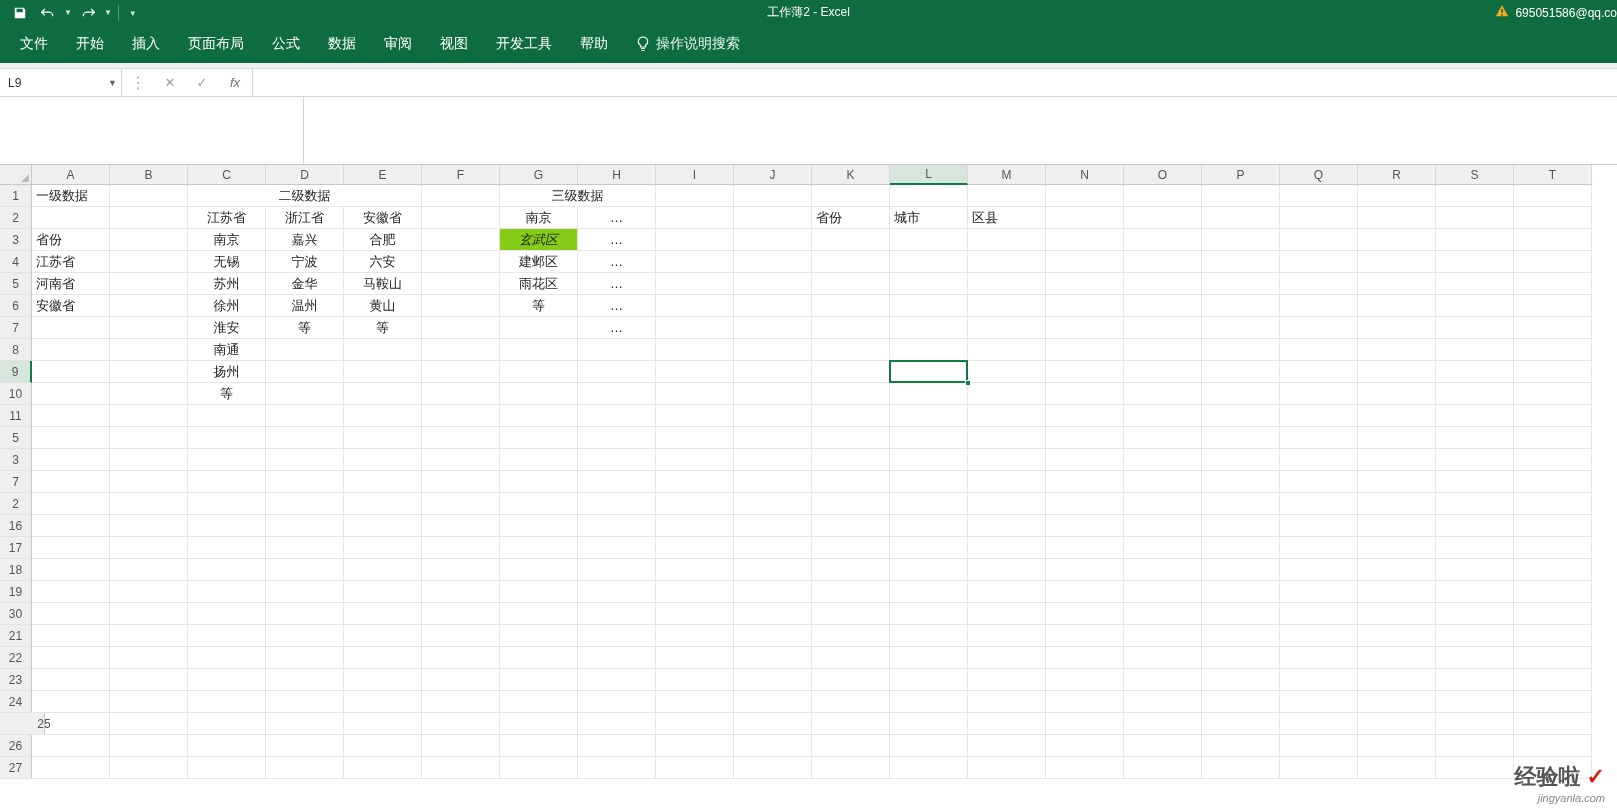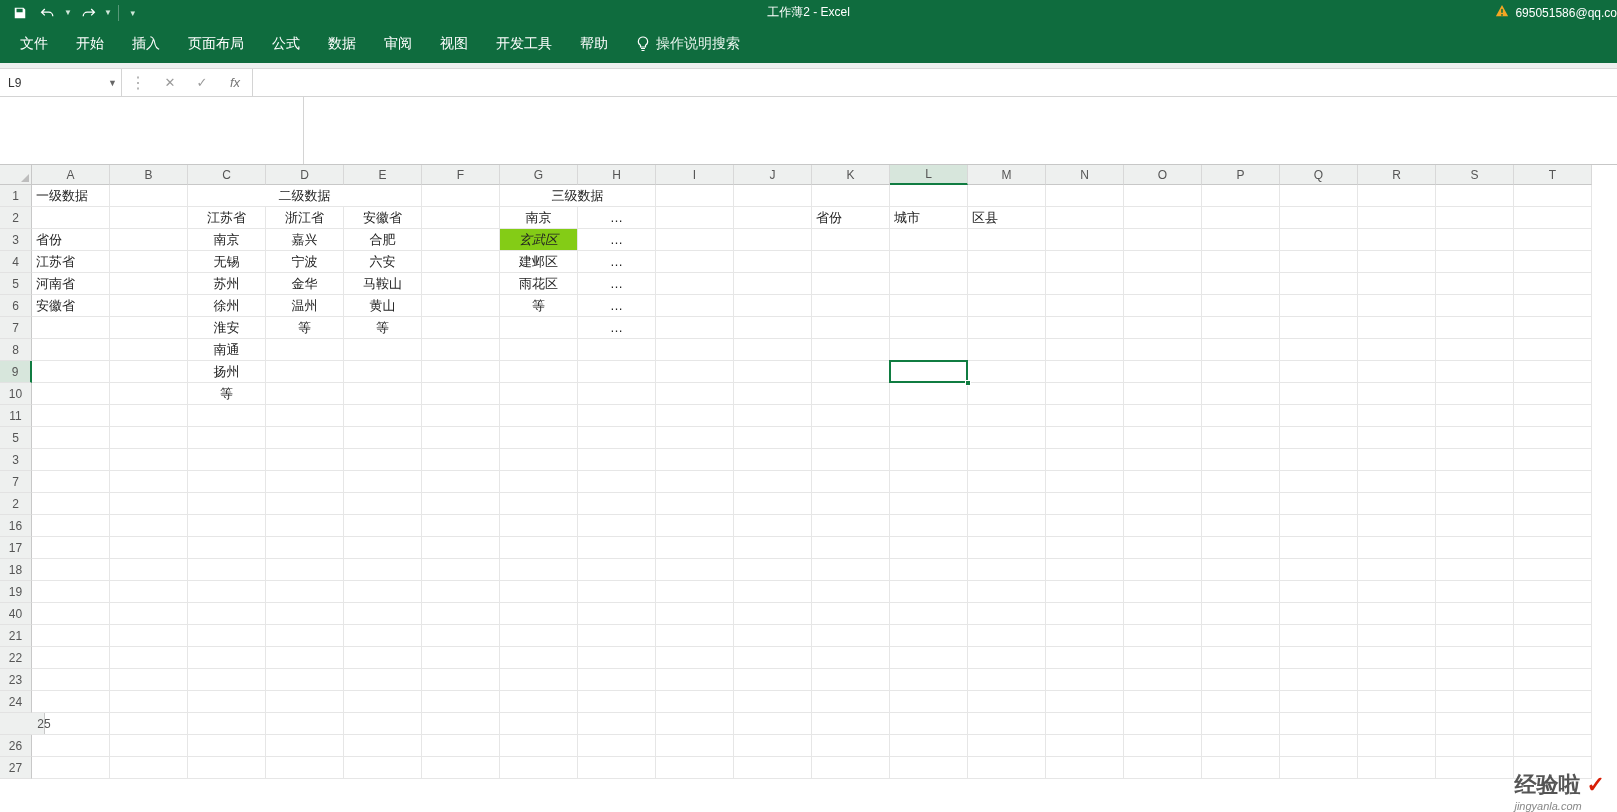--- a/index.html
+++ b/index.html
@@ -40,21 +40,21 @@
   .colhead.sel{background:#d7e6dc;border-bottom:2px solid #107c41;}
   .rowheads{position:absolute;left:0;top:20px;width:32px;}
   .rowhead{width:32px;border-right:1px solid #c8c8c8;border-bottom:1px solid #e2e2e2;background:#eef0ef;display:flex;align-items:center;justify-content:center;font-size:12px;color:#555;}
   .rowhead.sel{background:#d7e6dc;border-right:2px solid #107c41;}
   .cells{position:absolute;left:32px;top:20px;}
   .cell{position:absolute;border-right:1px solid #e6e6e6;border-bottom:1px solid #e6e6e6;font-size:13px;color:#222;display:flex;align-items:center;padding:0 4px;overflow:hidden;white-space:nowrap;}
   .cell.center{justify-content:center;}
   .sel-outline{position:absolute;border:2px solid #107c41;pointer-events:none;}
   .sel-handle{position:absolute;width:6px;height:6px;background:#107c41;border:1px solid #fff;pointer-events:none;}
   
-  .watermark{position:absolute;right:12px;bottom:0;font-size:12px;color:#555;pointer-events:none;}
+  .watermark{position:absolute;right:12px;bottom:8px;text-align:right;font-size:12px;color:#555;pointer-events:none;}
   .watermark .big{font-size:22px;font-weight:bold;}
   .watermark .big .red{color:#d81e06;}
   .watermark .small{font-size:11px;font-style:italic;color:#888;}
 </style>
 </head>
 <body>
 
 <div class="titlebar">
   <div class="qat">
     <div class="qat-btn">
@@ -157,21 +157,21 @@
       <div class="rowhead" style="height: 22px;">10</div>
       <div class="rowhead" style="height: 22px;">11</div>
       <div class="rowhead" style="height: 22px;">5</div>
       <div class="rowhead" style="height: 22px;">3</div>
       <div class="rowhead" style="height: 22px;">7</div>
       <div class="rowhead" style="height: 22px;">2</div>
       <div class="rowhead" style="height: 22px;">16</div>
       <div class="rowhead" style="height: 22px;">17</div>
       <div class="rowhead" style="height: 22px;">18</div>
       <div class="rowhead" style="height: 22px;">19</div>
-      <div class="rowhead" style="height: 22px;">40</div>
+      <div class="rowhead" style="height: 22px;">30</div>
       <div class="rowhead" style="height: 22px;">21</div>
       <div class="rowhead" style="height: 22px;">22</div>
       <div class="rowhead" style="height: 22px;">23</div>
       <div class="rowhead" style="height: 22px;">24</div>
       <div class="rowhead" style="height: 22px; padding-left: 44px;">25</div>
       <div class="rowhead" style="height: 22px;">26</div>
       <div class="rowhead" style="height: 22px;">27</div>
     </div>
   <div class="cells" id="cells">
       <div class="cell" style="left: 0px; top: 0px; width: 78px; height: 22px;"></div>

